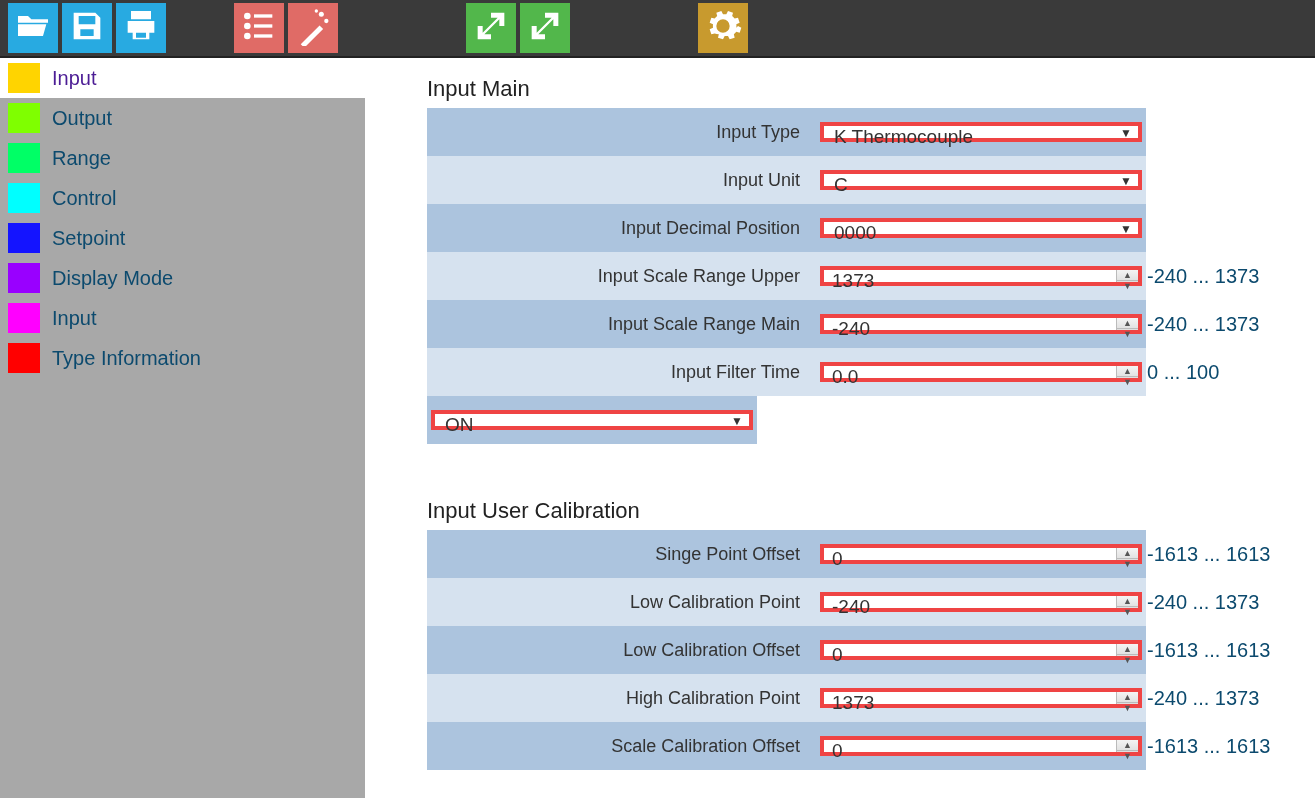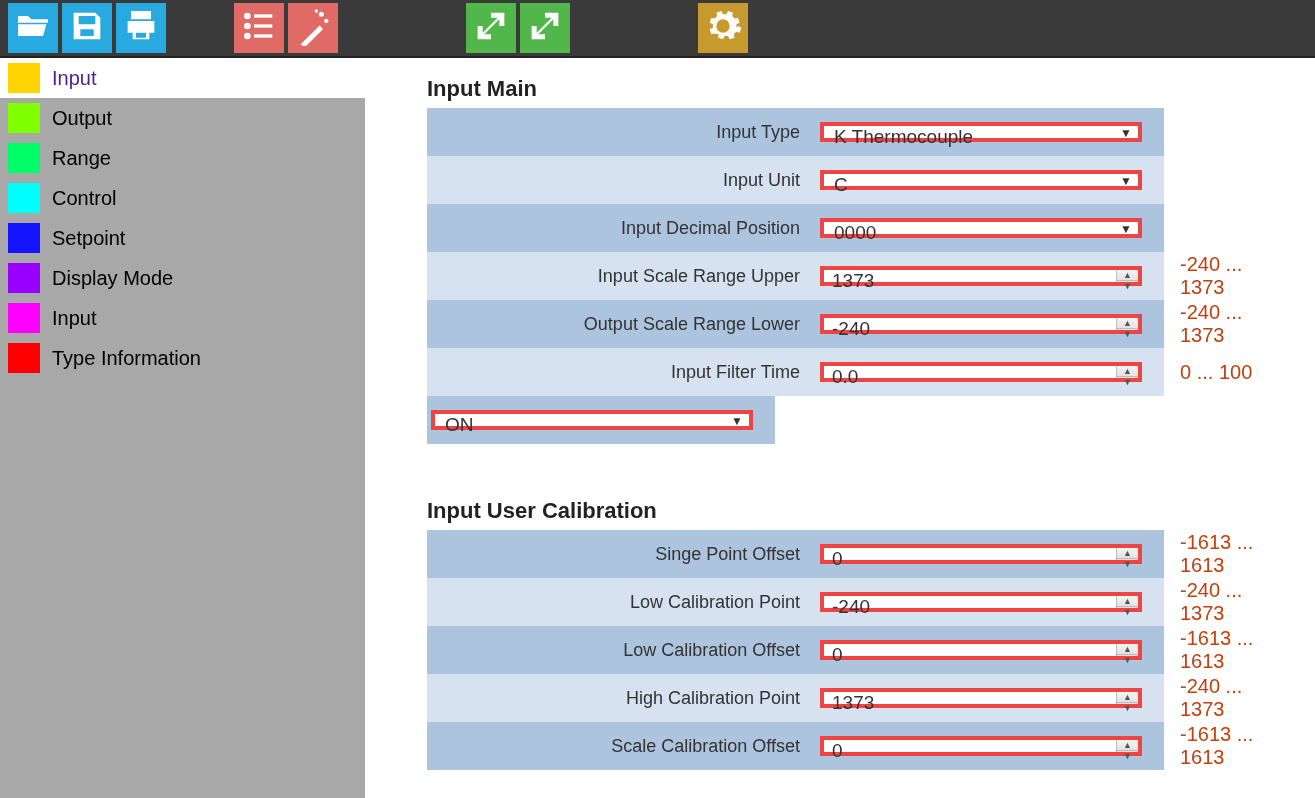--- a/index.html
+++ b/index.html
@@ -47,42 +47,42 @@
     width: 365px;
     background: #a8a8a8;
     padding: 0;
   }
   .nav-item {
     display: flex;
     align-items: center;
     height: 40px;
     padding: 0 8px;
     gap: 12px;
-    color: #000000;
+    color: #0c4a6e;
     font-size: 20px;
     cursor: pointer;
   }
   .nav-item.active {
     background: #fff;
     color: #4c1d95;
     font-weight: normal;
   }
   .swatch {
     width: 32px;
     height: 30px;
     flex: 0 0 32px;
   }
   .content {
     flex: 1;
     background: #fff;
     padding: 18px 24px 0 62px;
     overflow-y: auto;
   }
   .section-title {
-    font-weight: bold;
+    font-weight: normal;
     font-size: 22px;
     color: #222;
     margin-bottom: 6px;
     margin-top: 20px;
   }
   .section-title:first-child { margin-top: 0; }
 
   .form-row {
     display: flex;
     align-items: center;
@@ -96,28 +96,27 @@
     padding-right: 16px;
     font-size: 18px;
     color: #333;
   }
   .row-ctrl {
     flex: 0 0 330px;
     padding: 4px 4px;
   }
   .row-range {
     flex: 1;
-    padding-left: 16px;
+    padding-left: 1px;
     font-size: 20px;
-    color: #c2410c;
+    color: #0c4a6e;
     background: #fff;
     height: 100%;
     display:flex;
     align-items:center;
-    margin-left:18px;
   }
 
   
   .ctl-select, .ctl-spin {
     width: 100%;
     height: 20px;
     background: #fff;
     border: 4px solid #ef4444;
     display: flex;
     align-items: flex-start;
@@ -313,21 +312,21 @@
               <div class="spin-text">1373</div>
               <div class="spin-arrows">
                 <div>▲</div>
                 <div>▼</div>
               </div>
             </div>
           </div>
           <div class="row-range">-240 ... 1373</div>
         </div>
         <div class="form-row band-dark">
-          <div class="row-label">Output Scale Range Lower</div>
+          <div class="row-label">Input Scale Range Main</div>
           <div class="row-ctrl">
             <div class="ctl-spin">
               <div class="spin-text">-240</div>
               <div class="spin-arrows">
                 <div>▲</div>
                 <div>▼</div>
               </div>
             </div>
           </div>
           <div class="row-range">-240 ... 1373</div>

